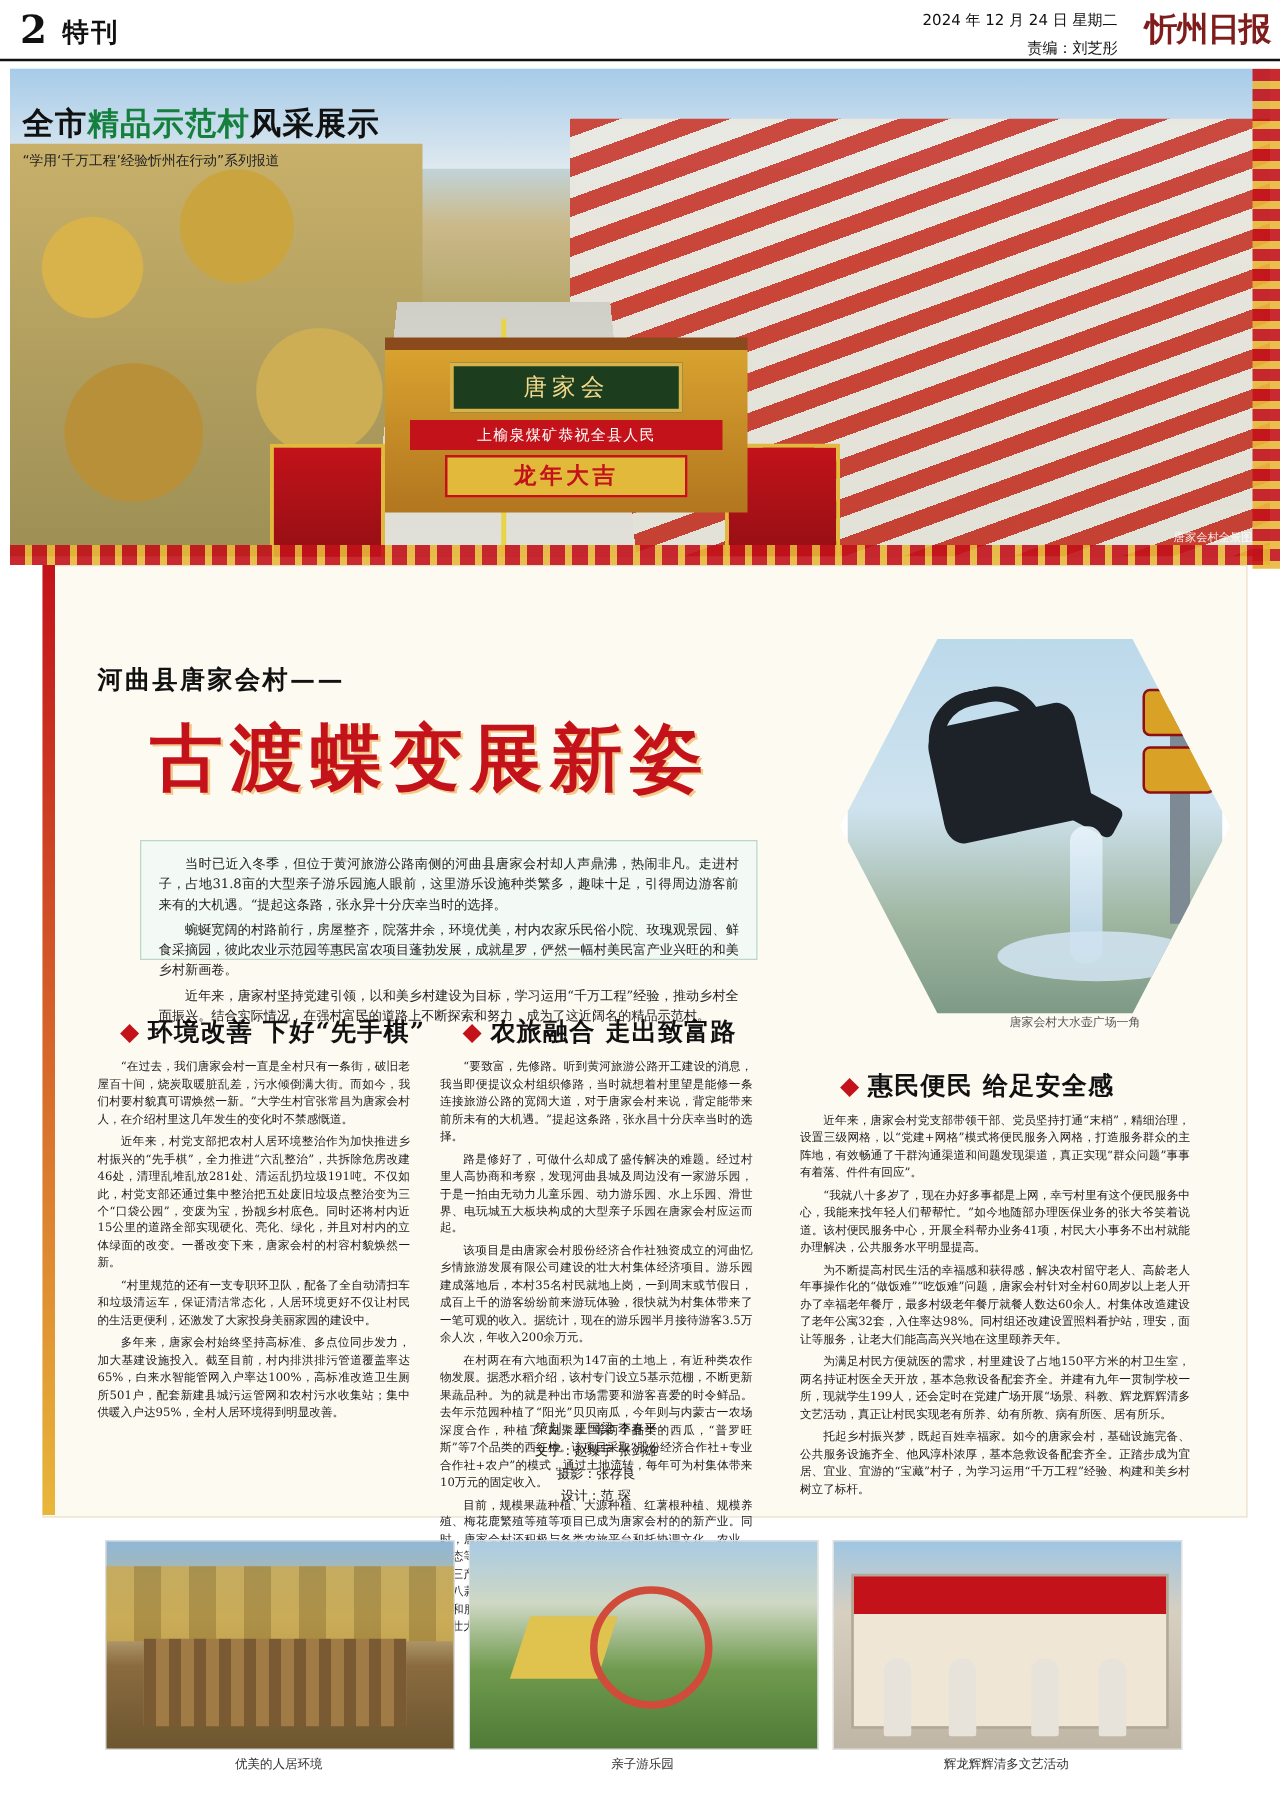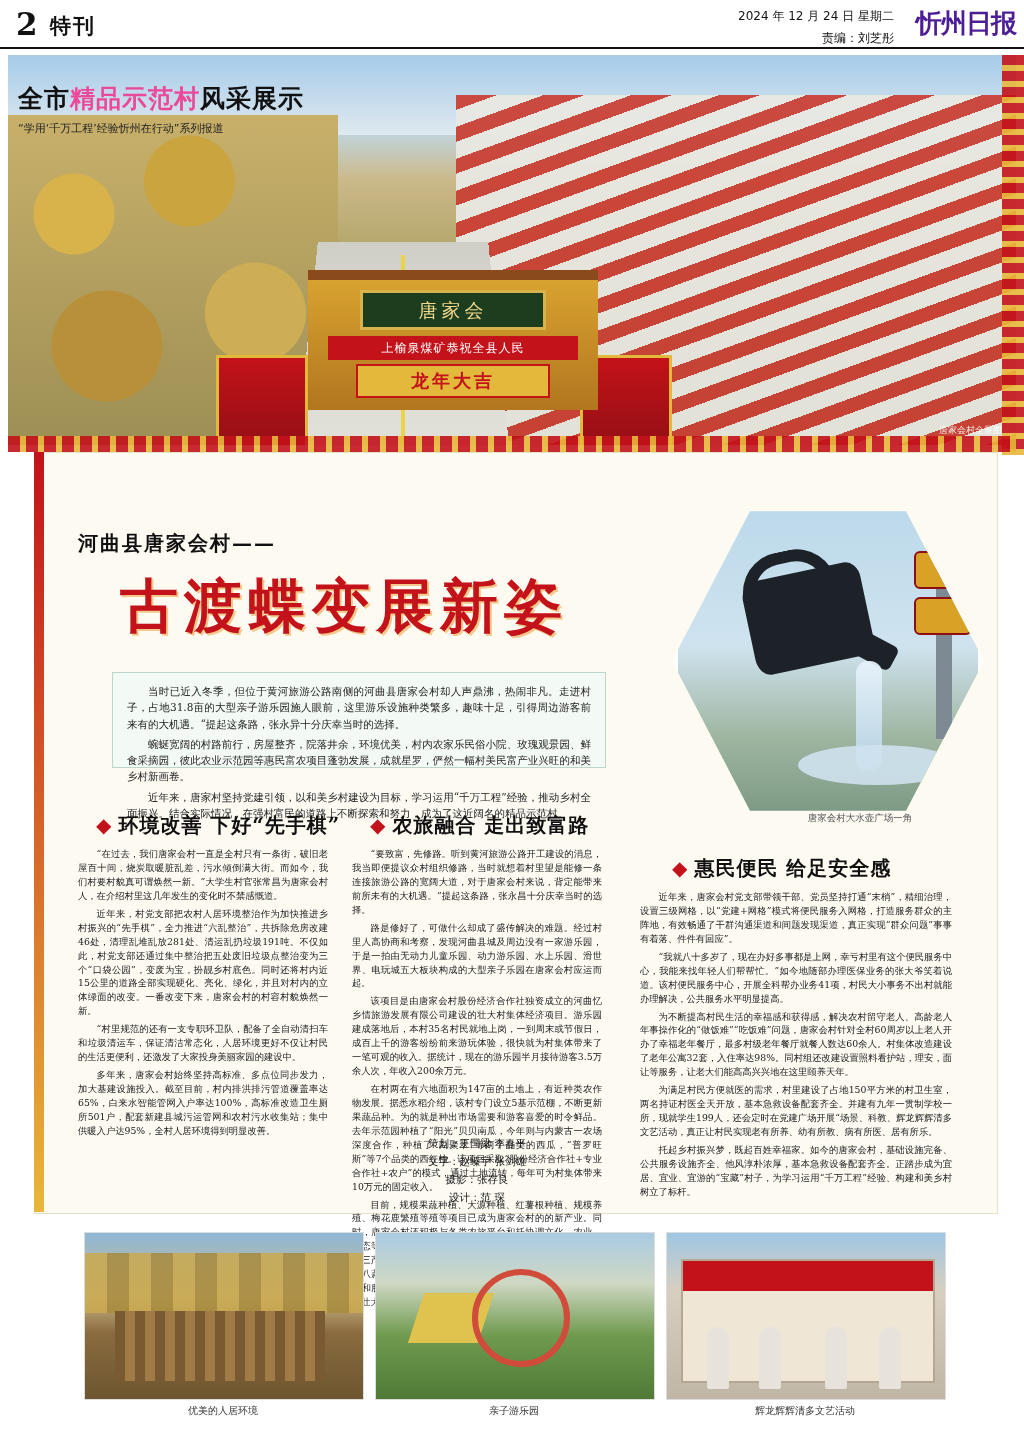--- a/index.html
+++ b/index.html
@@ -6,21 +6,21 @@
   body{width:1024px;height:1455px;font-family:"DejaVu Sans","Liberation Sans",sans-serif;color:#111;position:relative;overflow:hidden;}
   .page{position:relative;width:1024px;height:1455px;}
 
   
   .masthead{position:absolute;left:0;top:0;width:1024px;height:52px;}
   .mh-pagenum{position:absolute;left:16px;top:6px;font-size:31px;font-weight:bold;font-family:"DejaVu Serif","Liberation Serif",serif;color:#111;}
   .mh-section{position:absolute;left:50px;top:12px;font-size:21px;font-weight:bold;letter-spacing:2px;color:#111;}
   .mh-rule{position:absolute;left:0;top:47px;width:1024px;height:2px;background:#111;}
   .mh-date{position:absolute;right:130px;top:8px;font-size:12px;color:#111;text-align:right;white-space:nowrap;}
   .mh-editor{position:absolute;right:130px;top:30px;font-size:12px;color:#111;text-align:right;white-space:nowrap;}
-  .mh-logo{position:absolute;right:8px;top:6px;font-size:26px;font-weight:bold;color:#4c1d95;font-family:"DejaVu Serif","Liberation Serif",serif;letter-spacing:-1px;white-space:nowrap;}
+  .mh-logo{position:absolute;right:8px;top:6px;font-size:26px;font-weight:bold;color:#7f1d1d;font-family:"DejaVu Serif","Liberation Serif",serif;letter-spacing:-1px;white-space:nowrap;}
 
   
   .hero{position:absolute;left:8px;top:55px;width:1008px;height:390px;overflow:hidden;
         background:linear-gradient(180deg,#9fc8e8 0%,#bfd9ea 18%,#cbb98a 32%,#b7a86d 48%,#9f9a6a 70%,#8d8a62 100%);}
   .hero .sky{position:absolute;left:0;top:0;width:100%;height:80px;background:linear-gradient(180deg,#a6cbe9,#dfe9ef);}
   .hero .village{position:absolute;right:0;top:40px;width:560px;height:350px;
         background:
           repeating-linear-gradient(160deg, rgba(200,40,30,.85) 0 14px, rgba(235,235,230,.9) 14px 30px),
           linear-gradient(180deg,#d9d4c4,#c9bfa6);
         opacity:.95;}
@@ -38,21 +38,21 @@
         background:linear-gradient(180deg,#d8a22f,#b2761f);border-top:10px solid #8a4a1c;}
   .hero .gate .sign{position:absolute;left:50%;top:10px;transform:translateX(-50%);width:180px;height:34px;background:#1c3d1e;border:3px solid #d8b24a;color:#f2d98c;font-size:19px;text-align:center;line-height:34px;letter-spacing:4px;font-family:"DejaVu Serif","Liberation Serif",serif;}
   .hero .gate .banner{position:absolute;left:50%;top:56px;transform:translateX(-50%);width:250px;height:24px;background:#c3121a;color:#fff;font-size:12px;text-align:center;line-height:24px;letter-spacing:1px;}
   .hero .gate .banner2{position:absolute;left:50%;top:84px;transform:translateX(-50%);width:190px;height:30px;background:#e3b93c;border:2px solid #c3121a;color:#c3121a;font-size:18px;font-weight:bold;text-align:center;line-height:30px;letter-spacing:3px;}
   .hero .pillarL{position:absolute;left:208px;top:300px;width:86px;height:100px;background:linear-gradient(180deg,#c3121a,#8d0f13);border:3px solid #e3b93c;}
   .hero .pillarR{position:absolute;left:572px;top:300px;width:86px;height:100px;background:linear-gradient(180deg,#c3121a,#8d0f13);border:3px solid #e3b93c;}
   .hero-caption{position:absolute;right:14px;bottom:8px;color:#fff;font-size:9px;opacity:.9;writing-mode:horizontal-tb;}
 
   .hero-title{position:absolute;left:18px;top:82px;z-index:5;}
   .hero-title .l1{font-size:25px;font-weight:bold;color:#111;letter-spacing:1px;white-space:nowrap;font-family:"DejaVu Serif","Liberation Serif",serif;}
-  .hero-title .l1 .red{color:#ec4899;}
+  .hero-title .l1 .red{color:#15803d;}
   .hero-title .l2{margin-top:6px;font-size:11px;color:#222;letter-spacing:0px;white-space:nowrap;}
 
   
   .side-deco{position:absolute;right:0;top:55px;width:22px;height:400px;
       background:repeating-linear-gradient(180deg,#c3121a 0 10px,#e8b73a 10px 16px);opacity:.9;}
   .bottom-deco{position:absolute;left:8px;top:436px;width:1008px;height:16px;
       background:repeating-linear-gradient(90deg,#c3121a 0 12px,#e8b73a 12px 18px);opacity:.9;}
 
   
   .card{position:absolute;left:34px;top:452px;width:962px;height:760px;background:#fdfaf2;border:1px solid #e9e0c8;}

